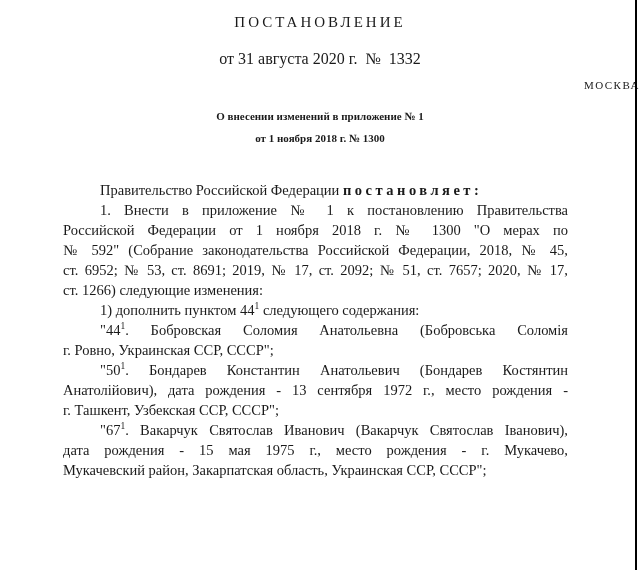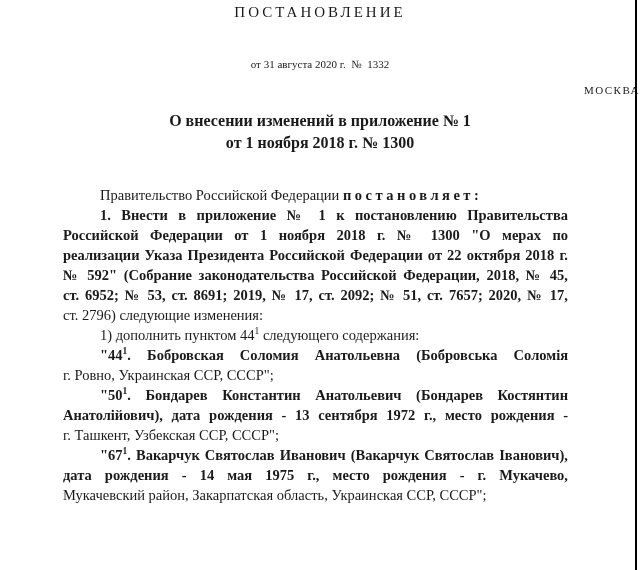--- a/index.html
+++ b/index.html
@@ -12,53 +12,53 @@
     overflow:hidden;
   }
   .page-edge {
     position:absolute;
     left:635px; top:0;
     width:2px; height:570px;
     background:#000000;
   }
   .header { text-align:center; }
   .doc-type {
-    padding-top:2px;
+    padding-top:12px;
     font-size:15px;
     line-height:20px;
     letter-spacing:3px;
     text-align:center;
   }
   .date-line {
-    margin-top:32px;
-    font-size:11px;
+    margin-top:17px;
+    font-size:16px;
     line-height:20px;
     white-space:pre;
   }
   .city {
     margin-top:9px;
     font-size:11px;
     line-height:14px;
     letter-spacing:1.5px;
     text-align:right;
   }
   .doc-title {
     margin-top:13px;
     font-weight:bold;
-    font-size:16px;
+    font-size:11px;
     line-height:22px;
   }
   .body-text {
     margin:31px 72px 0 63px;   
     font-size:14.5px;
     line-height:20px;
     text-align:justify;
   }
   .line { text-align:justify; }
-  .jl { text-align-last:justify;font-weight:bold; }   
+  .jl { text-align-last:justify; }   
   .first { text-indent:37px; }       
   .verb { font-weight:bold; letter-spacing:3.5px; }
   sup { font-size:9.5px; line-height:0; }
 </style>
 </head>
 <body>
 
 <div>
 
   <div class="header">
@@ -69,31 +69,30 @@
       <div>О внесении изменений в приложение № 1</div>
       <div>от 1 ноября 2018 г. № 1300</div>
     </div>
   </div>
 
   <div class="body-text">
     <div class="line first"><span>Правительство Российской Федерации </span><span class="verb">постановляет:</span></div>
     <div>
         <div class="line first jl">1. Внести в приложение № 1 к постановлению Правительства</div>
         <div class="line jl">Российской Федерации от 1 ноября 2018 г. № 1300 "О мерах по</div>
-        <div class="line jl">реализации Указа Президента Российской Федерации от 22 октября 2018 г.</div>
         <div class="line jl">№ 592" (Собрание законодательства Российской Федерации, 2018, № 45,</div>
         <div class="line jl">ст. 6952; № 53, ст. 8691; 2019, № 17, ст. 2092; № 51, ст. 7657; 2020, № 17,</div>
-        <div class="line">ст. 2796) следующие изменения:</div>
+        <div class="line">ст. 1266) следующие изменения:</div>
         <div class="line first">1) дополнить пунктом 44<sup>1</sup> следующего содержания:</div>
         <div class="line first jl">"44<sup>1</sup>. Бобровская Соломия Анатольевна (Бобровська Соломія</div>
         <div class="line">г. Ровно, Украинская ССР, СССР";</div>
         <div class="line first jl">"50<sup>1</sup>. Бондарев Константин Анатольевич (Бондарев Костянтин</div>
         <div class="line jl">Анатолійович), дата рождения - 13 сентября 1972 г., место рождения -</div>
         <div class="line">г. Ташкент, Узбекская ССР, СССР";</div>
         <div class="line first jl">"67<sup>1</sup>. Вакарчук Святослав Иванович (Вакарчук Святослав Іванович),</div>
-        <div class="line jl">дата рождения - 14 мая 1975 г., место рождения - г. Мукачево,</div>
+        <div class="line jl">дата рождения - 15 мая 1975 г., место рождения - г. Мукачево,</div>
         <div class="line">Мукачевский район, Закарпатская область, Украинская ССР, СССР";</div>
       </div>
   </div>
 
   <div class="page-edge"></div>
 
 </div>
 
 </body></html>

